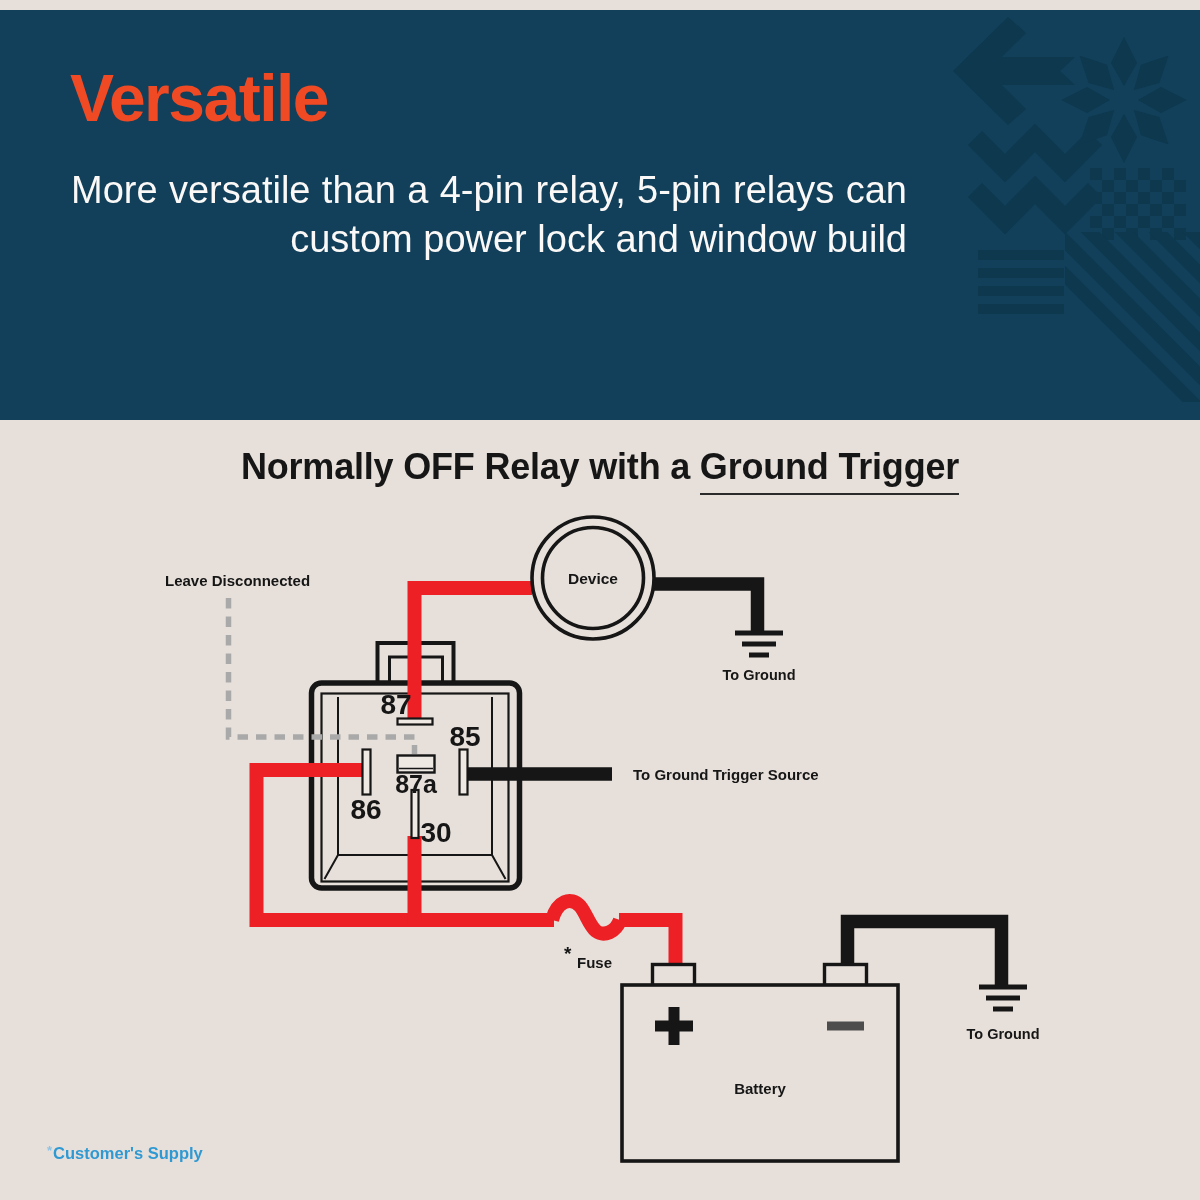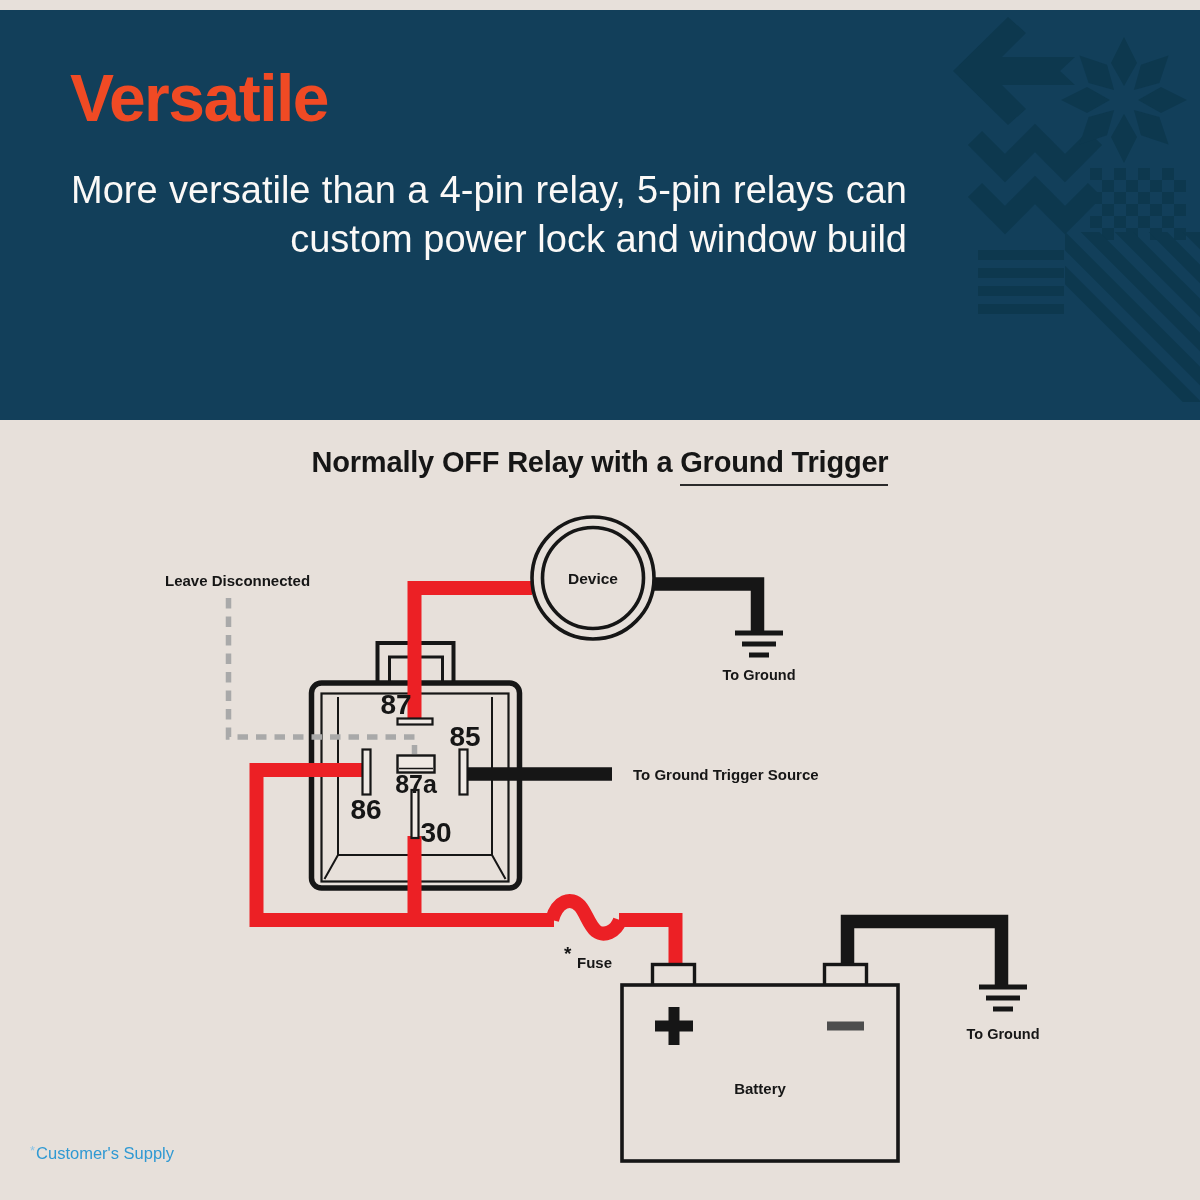--- a/index.html
+++ b/index.html
@@ -10,25 +10,25 @@
   .pattern-svg{position:absolute;right:0;top:0;}
   .hero-title{position:absolute;left:70px;top:50px;margin:0;font-size:66px;font-weight:bold;
               color:#f04a24;letter-spacing:-1.5px;}
   .hero-body{position:absolute;left:71px;top:156px;width:836px;color:#fbf9f7;}
   .jline{font-size:38px;line-height:48.8px;height:48.8px;overflow:hidden;text-align:justify;}
   .jline::after{content:"";display:inline-block;width:100%;height:0;}
   .jline.last{text-align:right;}
   .jline.last::after{content:none;}
   
   .diagram-title{position:absolute;left:0;top:446px;width:1200px;text-align:center;
-                 font-size:29px;font-weight:bold;color:#161616;letter-spacing:-0.2px;}
+                 font-size:36px;font-weight:bold;color:#161616;letter-spacing:-0.2px;}
   .underlined{border-bottom:2.5px solid #2b2b2b;padding-bottom:6px;}
   .diagram-svg{position:absolute;left:0;top:500px;}
   .diagram-svg text{font-family:"Liberation Sans",sans-serif;font-weight:bold;fill:#161616;}
-  .footnote{position:absolute;left:30px;top:1144px;font-size:16.5px;font-weight:normal;color:#2f99d3;text-align:right;}
+  .footnote{position:absolute;left:47px;top:1144px;font-size:16.5px;font-weight:bold;color:#2f99d3;text-align:right;}
   .footnote .ast{color:#8cc4e6;font-size:13px;position:relative;top:-4px;margin-right:1px;}
 </style>
 </head>
 <body>
 
 <div class="canvas">
 
   <div class="hero">
     <svg class="pattern-svg" width="250" height="400" viewBox="0 0 250 400">
       <defs>

